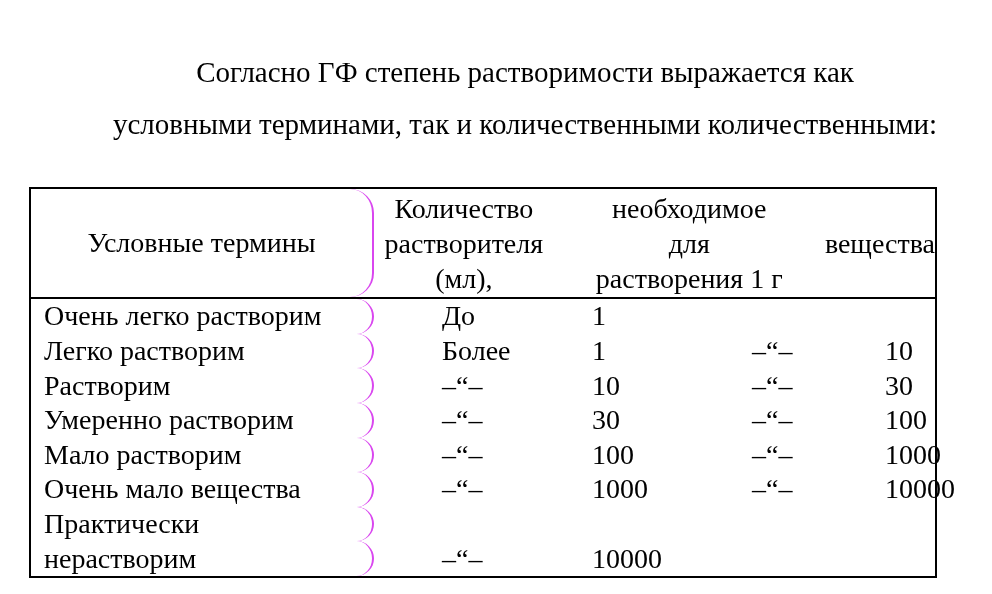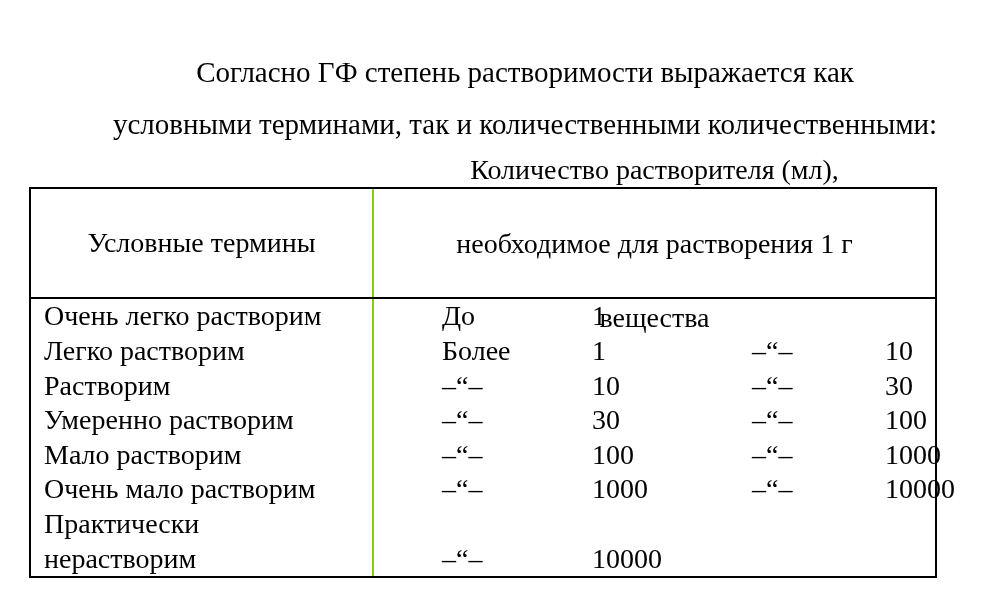--- a/index.html
+++ b/index.html
@@ -52,36 +52,37 @@
     flex: 0 0 auto;
   }
   .tbody {
     flex: 1 1 auto;
     display: grid;
     grid-template-rows: repeat(8, 1fr);
   }
   .col-terms {
     width: 343px;
     flex: 0 0 343px;
-    border-right: 2px solid #84cc16;
+    border-right: 2px solid #d946ef;
     box-sizing: border-box;
+    border-radius: 24px;
   }
   .col-values {
     flex: 1 1 auto;
     min-width: 0;
   }
   .thead .col-terms {
     display: flex;
     align-items: center;
     justify-content: center;
     text-align: center;
   }
   .thead .col-values {
     display: flex;
-    flex-direction: column;
+    flex-direction: row;
     align-items: center;
     justify-content: center;
     text-align: center;
     line-height: 35px;
     gap: 39px;
   }
   .trow {
     display: flex;
     min-height: 0;
   }
@@ -167,21 +168,21 @@
         <div class="col-terms">Мало растворим</div>
         <div class="col-values">
           <span>–“–</span>
           <span>100</span>
           <span>–“–</span>
           <span>1000</span>
         </div>
       </div>
 
       <div class="trow">
-        <div class="col-terms">Очень мало растворим</div>
+        <div class="col-terms">Очень мало вещества</div>
         <div class="col-values">
           <span>–“–</span>
           <span>1000</span>
           <span>–“–</span>
           <span>10000</span>
         </div>
       </div>
 
       <div class="trow">
         <div class="col-terms">Практически</div>

